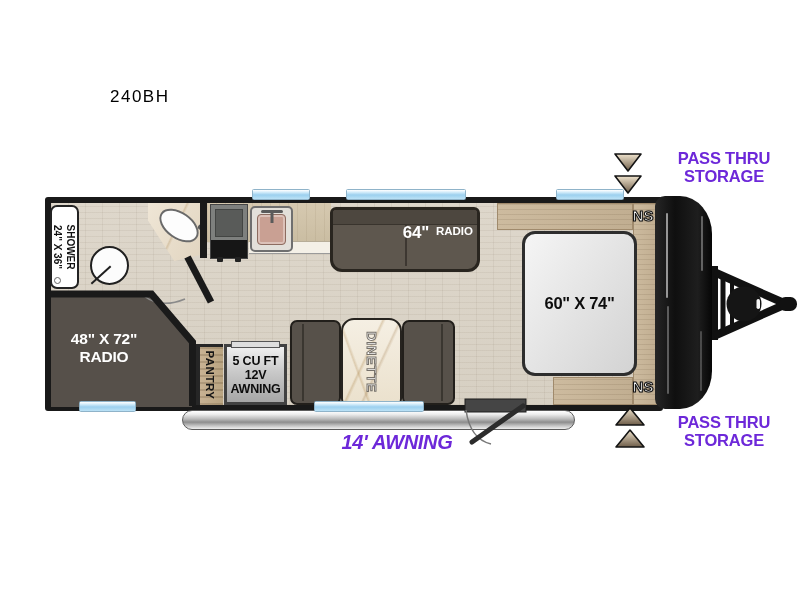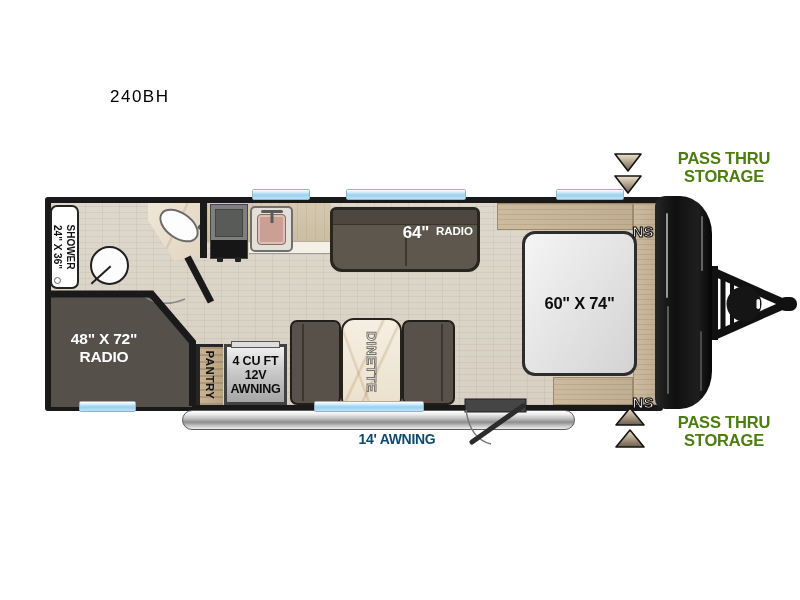--- a/index.html
+++ b/index.html
@@ -28,21 +28,21 @@
   .strip-bottom{left:553px;top:377px;width:80px;height:28px;}
   .headboard{left:633px;top:203px;width:24px;height:202px;}
 
   
   .bed{left:522px;top:231px;width:115px;height:145px;box-sizing:border-box;z-index:4;
     border:3px solid #2d2d2d;border-radius:13px;
     background:linear-gradient(125deg,#f5f5f5,#e2e2e2 55%,#d3d3d3);}
   .bed-label{position:absolute;left:0;right:0;top:50%;transform:translateY(-50%);
     text-align:center;font-weight:700;font-size:16.5px;line-height:1.2;color:#0d0d0d;letter-spacing:-.3px;}
   .ns{width:30px;height:22px;text-align:center;font-weight:700;font-size:15px;color:#fff;
-    -webkit-text-stroke:1.1px #141414;text-shadow:0 0 2px rgba(0,0,0,.6);z-index:6;margin-top:16px;}
+    -webkit-text-stroke:1.1px #141414;text-shadow:0 0 2px rgba(0,0,0,.6);z-index:6;}
   .ns-top{left:628px;top:207px;}
   .ns-bottom{left:628px;top:378px;}
 
   
   .sofa{left:330px;top:207px;width:150px;height:65px;box-sizing:border-box;z-index:4;
     background:#5e574e;border:3px solid #29251f;border-radius:6px 6px 12px 12px;}
   .sofa:before{content:"";position:absolute;left:0;right:0;top:0;height:14px;
     background:#4d473f;border-bottom:1px solid #39342d;border-radius:3px 3px 0 0;}
   .sofa:after{content:"";position:absolute;left:50%;top:15px;bottom:3px;width:2px;background:rgba(28,24,20,.5);}
   .sofa-label{position:absolute;right:4px;top:14px;width:142px;text-align:right;color:#fff;z-index:2;}
@@ -134,32 +134,32 @@
 
   
   .win{position:absolute;height:11px;z-index:45;box-sizing:border-box;
     background:linear-gradient(180deg,#ffffff 0,#d3ecfa 25%,#9cd0ef 55%,#bbe2f6 100%);
     border:1px solid #8fb3c9;border-radius:1.5px;}
 
   
   .awning{left:182px;top:410px;width:393px;height:20px;box-sizing:border-box;z-index:20;
     border:1.5px solid #5c5c5c;border-radius:10px;
     background:linear-gradient(180deg,#ffffff 0%,#ededed 18%,#b9b9b9 45%,#8d8d8d 62%,#c4c4c4 82%,#efefef 100%);}
-  .awning-label{left:312px;top:431px;width:170px;text-align:center;font-size:14px;font-weight:700;
-    letter-spacing:-.3px;color:#0c4a6e;z-index:20;}
+  .awning-label{left:312px;top:431px;width:170px;text-align:center;font-size:20px;font-weight:700;
+    letter-spacing:-.3px;color:#6d28d9;z-index:20;font-style:italic;}
 
   
   .cap{left:655px;top:196px;width:57px;height:213px;z-index:50;
     border-radius:10px 32px 32px 10px / 10px 38px 38px 10px;
     background:linear-gradient(90deg,#262626 0,#0f0f0f 35%,#1e1e1e 75%,#060606 100%);}
   .cap-line{position:absolute;width:1.5px;background:rgba(255,255,255,.55);border-radius:1px;}
 
   
   .storage-label{width:152px;text-align:center;font-size:16.5px;font-weight:700;line-height:1.07;
-    color:#4d7c0f;letter-spacing:-.2px;z-index:60;}
+    color:#6d28d9;letter-spacing:-.2px;z-index:60;}
   .storage-top-label{left:648px;top:150px;}
   .storage-bottom-label{left:648px;top:414px;}
 
   .overlay-svg{left:45px;top:197px;z-index:40;}
   .hitch-svg{left:700px;top:258px;z-index:10;}
   .arrow-svg{z-index:60;}
 </style>
 </head>
 <body>
 
@@ -197,21 +197,21 @@
   <div class="abs bunks"></div>
   <div class="abs bunks-label">
     <div>48" X 72"</div>
     <div>RADIO</div>
   </div>
 
   <div class="abs pantry"></div>
   <div class="vlabel pantry-text">PANTRY</div>
   <div class="abs refrig">
     <div class="refrig-label">
-      <div>4 CU FT</div>
+      <div>5 CU FT</div>
       <div>12V</div>
       <div>AWNING</div>
     </div>
   </div>
 
   <div class="abs counter"></div>
   <div class="abs counter-edge"></div>
   <div class="abs stove">
       <div class="stove-top"></div>
     </div>

